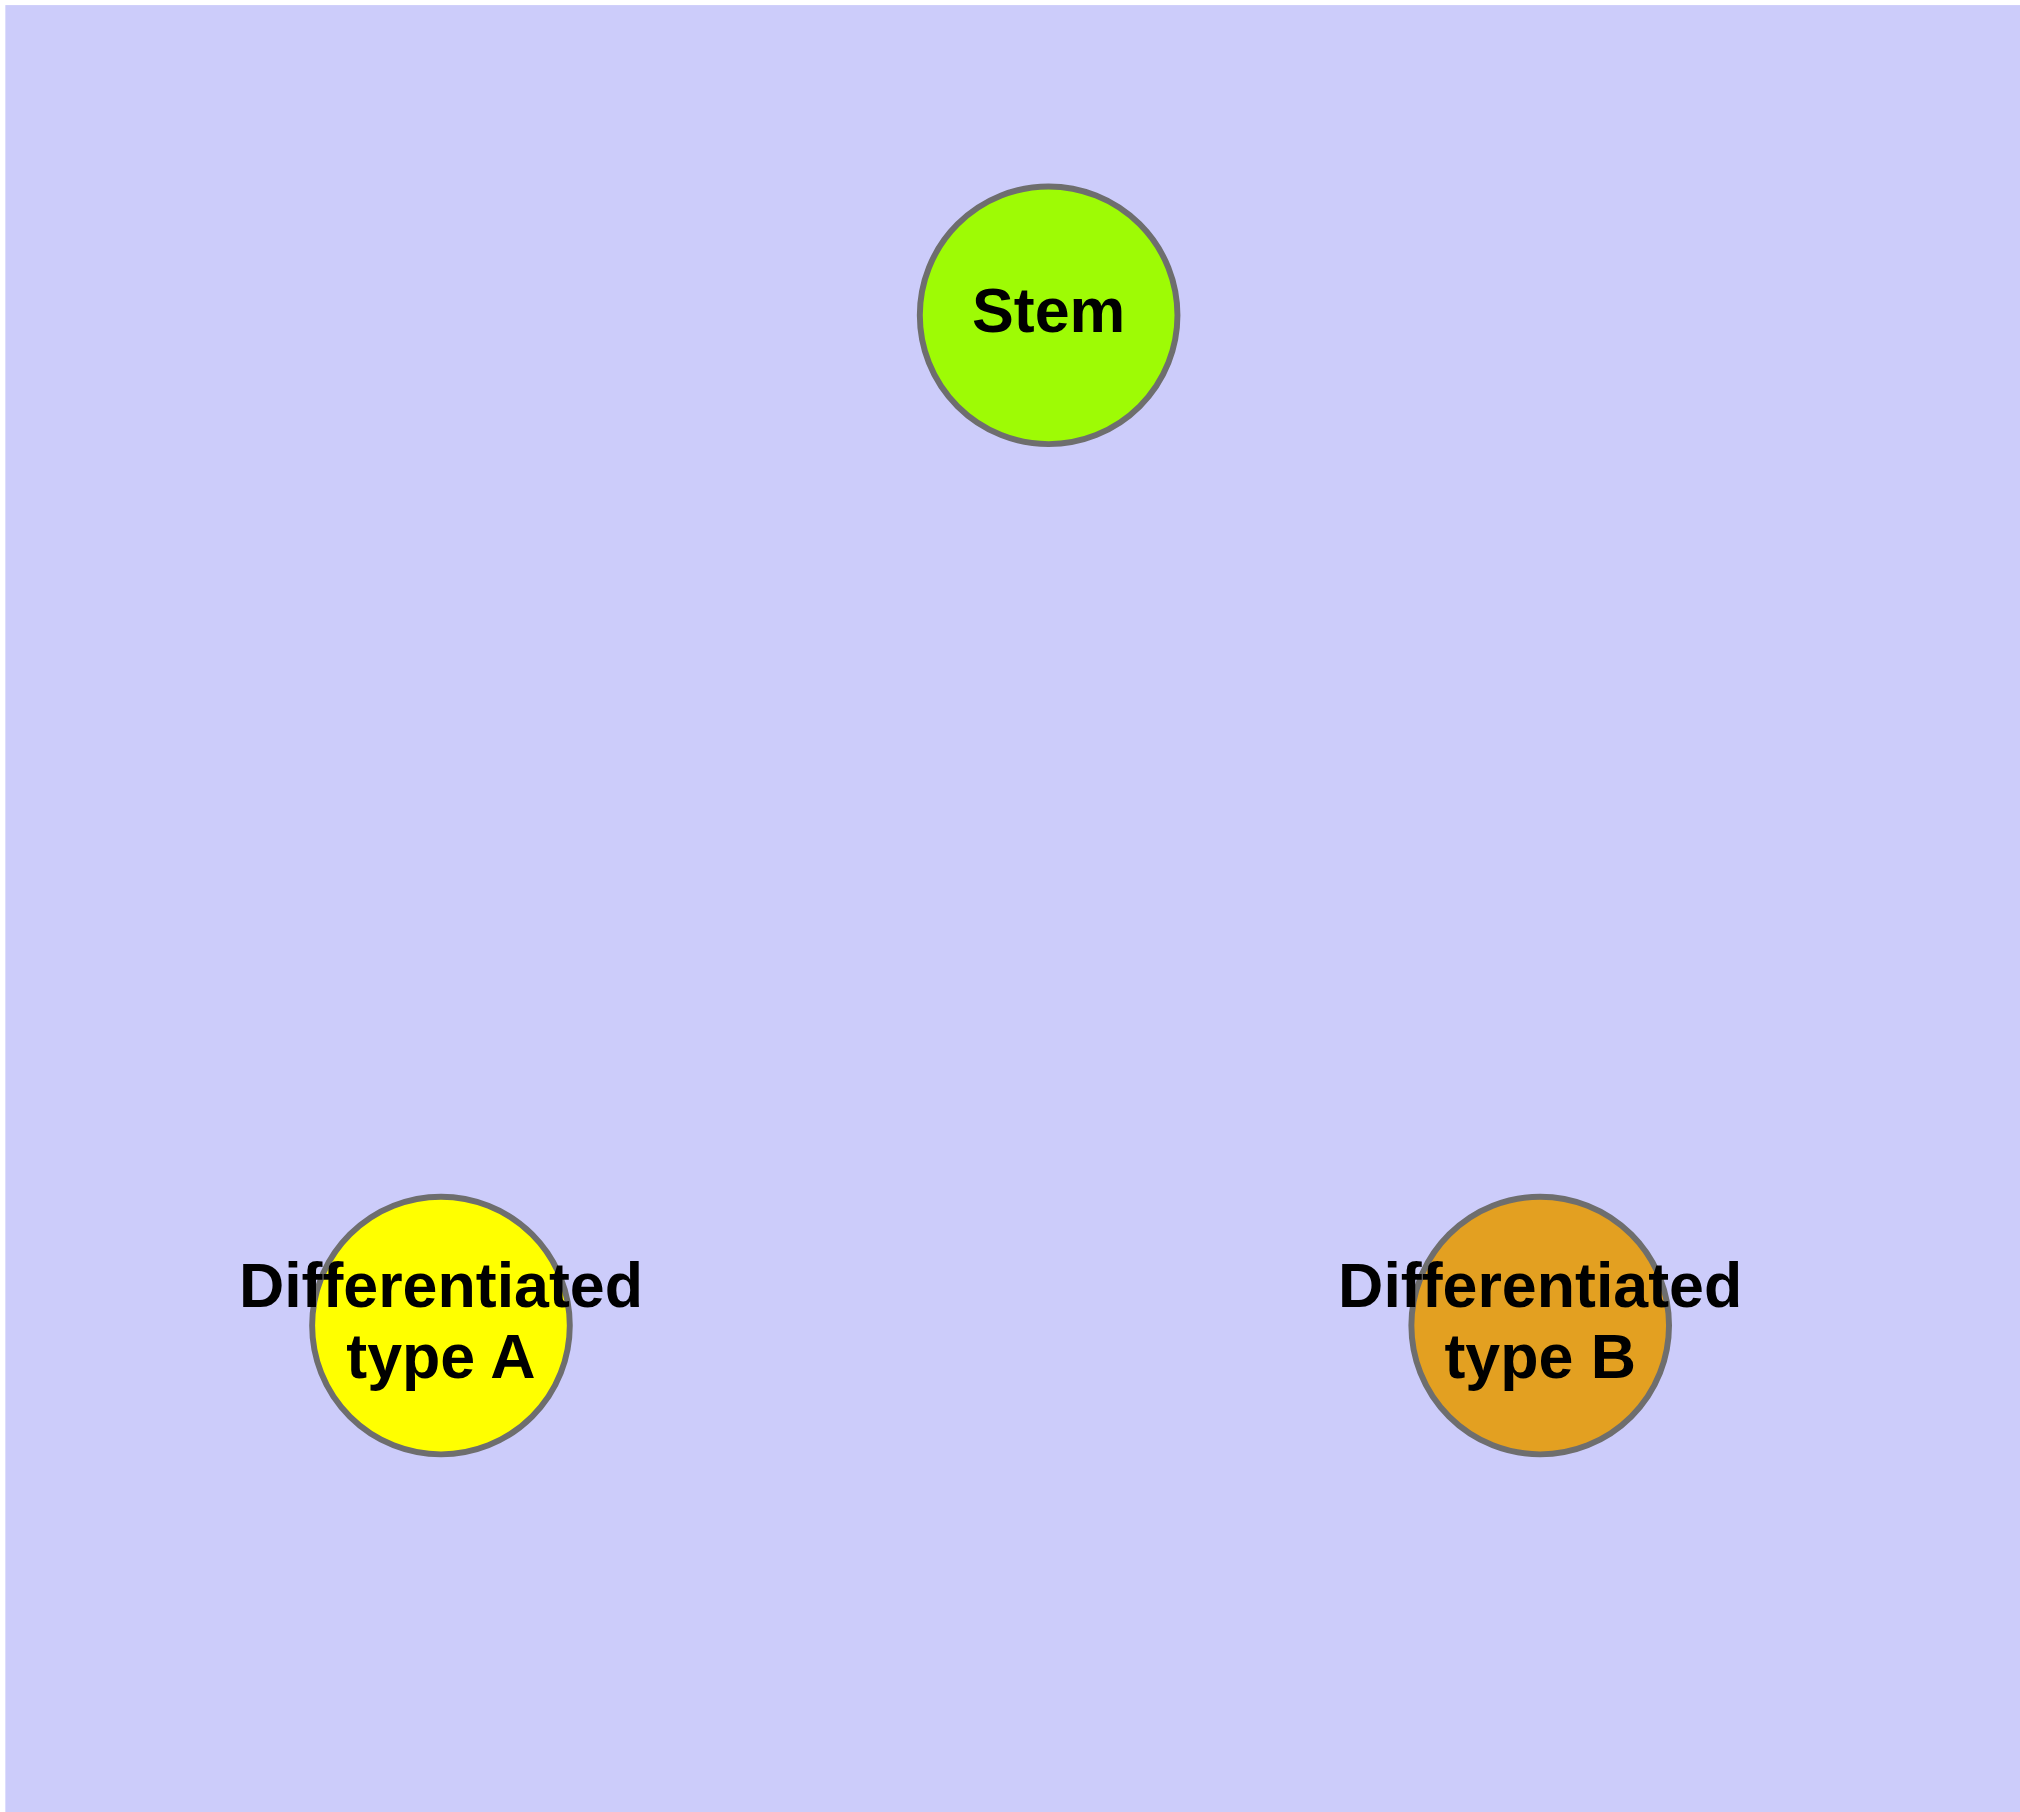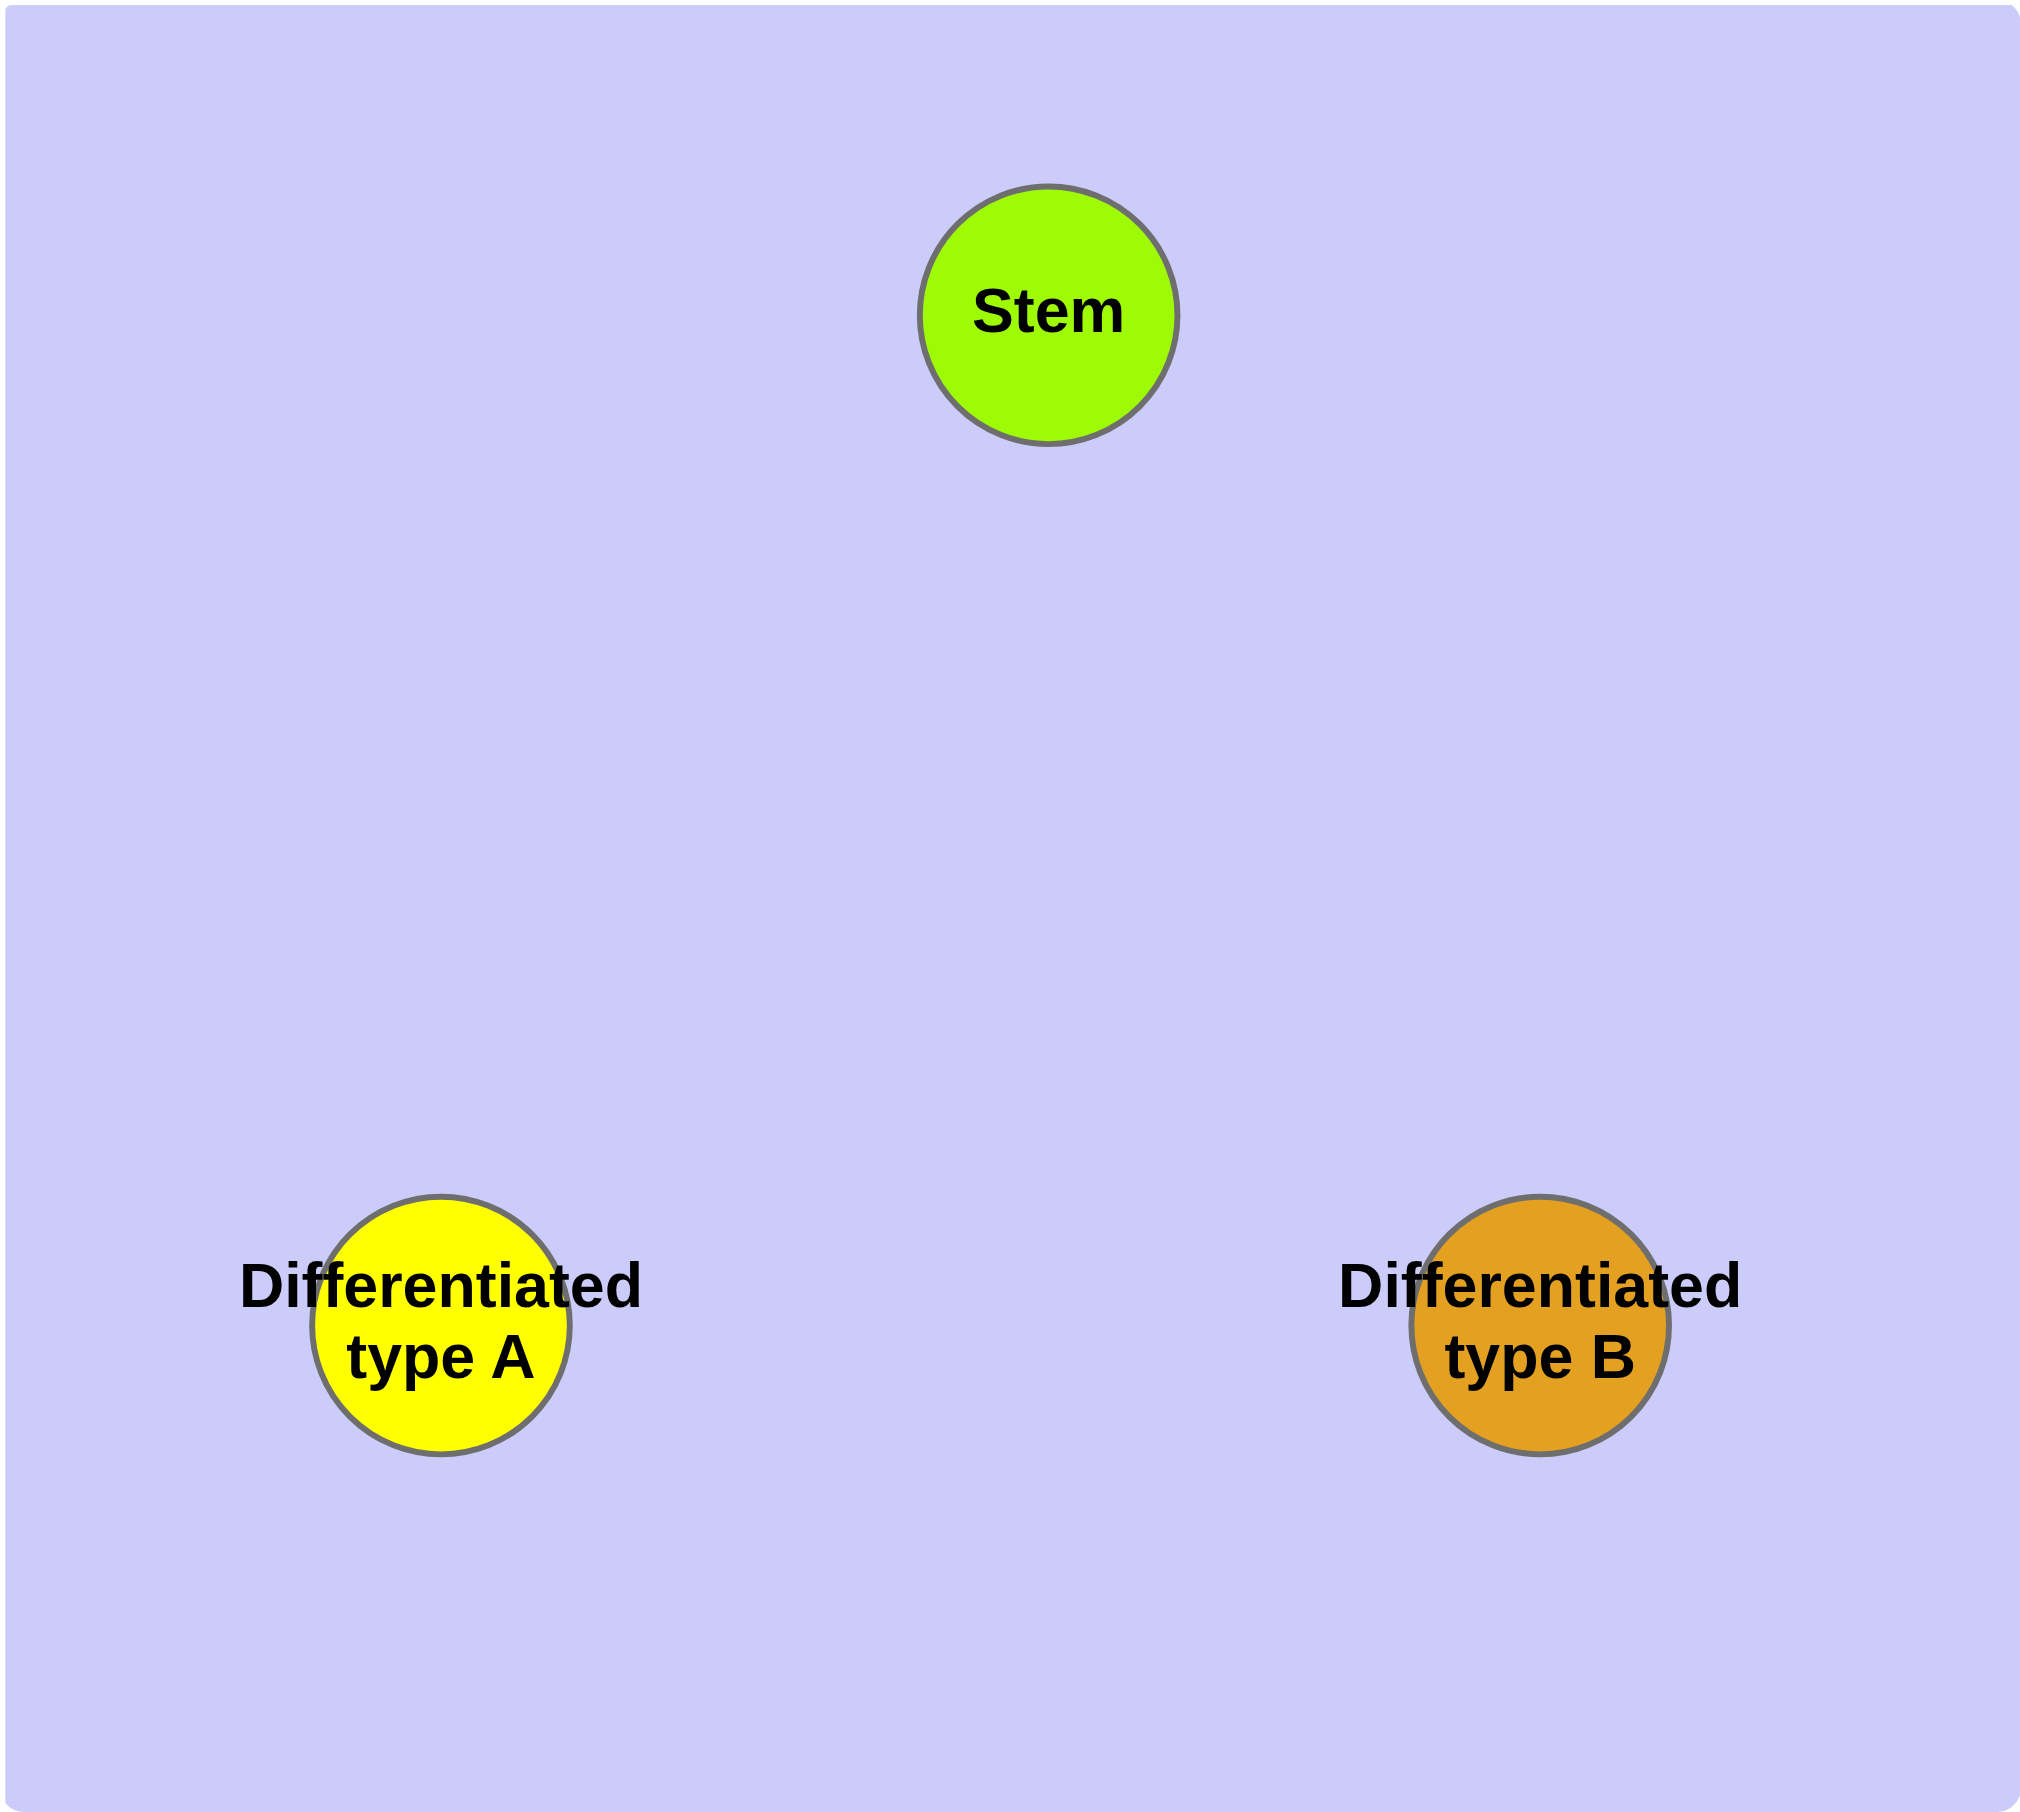--- a/index.html
+++ b/index.html
@@ -10,21 +10,20 @@
   }
   body {
     font-family: "Liberation Sans", sans-serif;
   }
   #canvas-root {
     position: relative;
     width: 2021px;
     height: 1812px;
     overflow: hidden;
     background: #ffffff;
-    border-radius: 24px;
   }
   #graph-svg {
     position: absolute;
     top: 0;
     left: 0;
     width: 2021px;
     height: 1812px;
     display: block;
   }
   .node-label {

